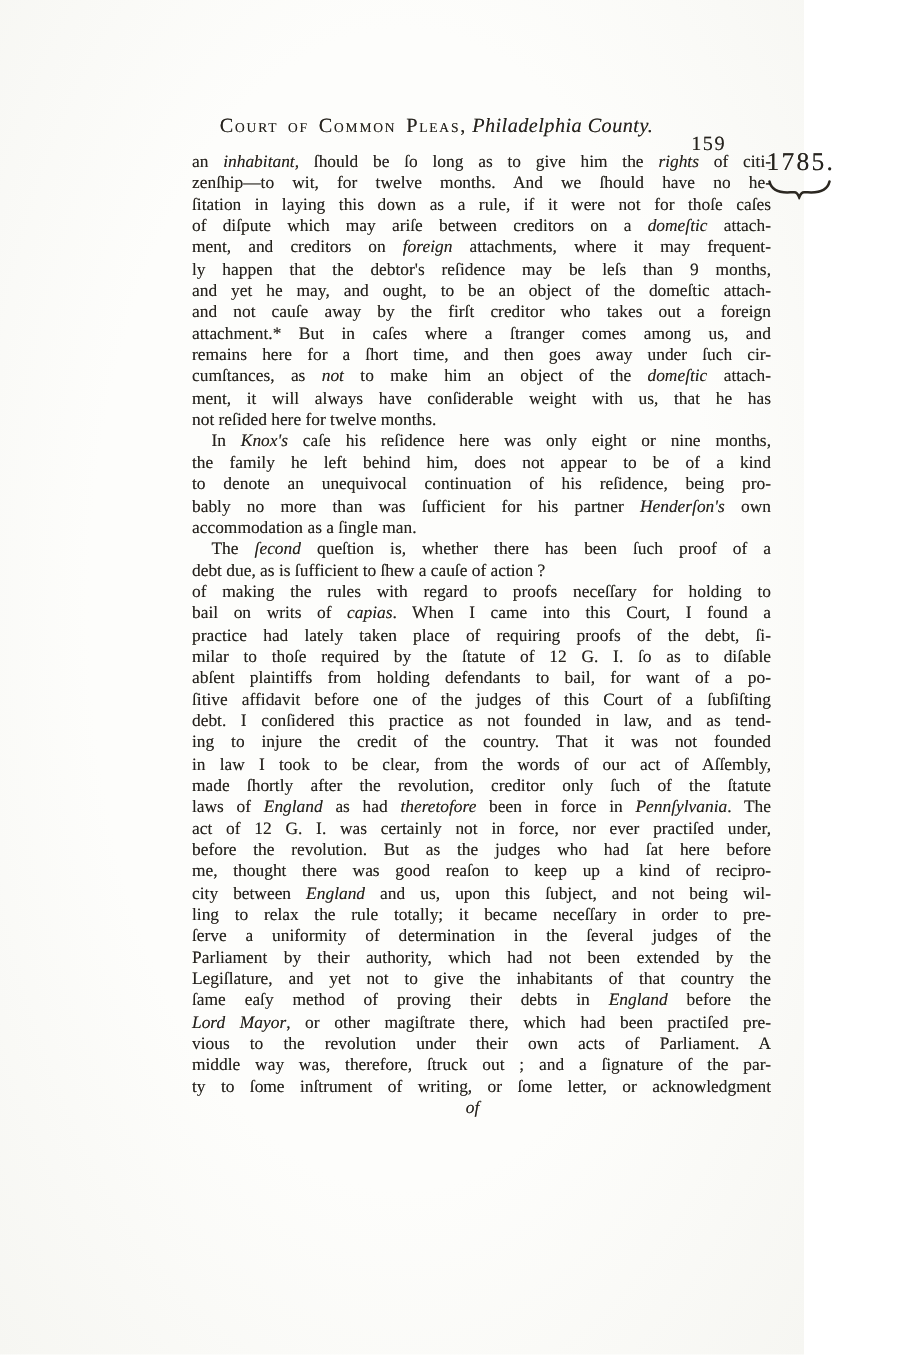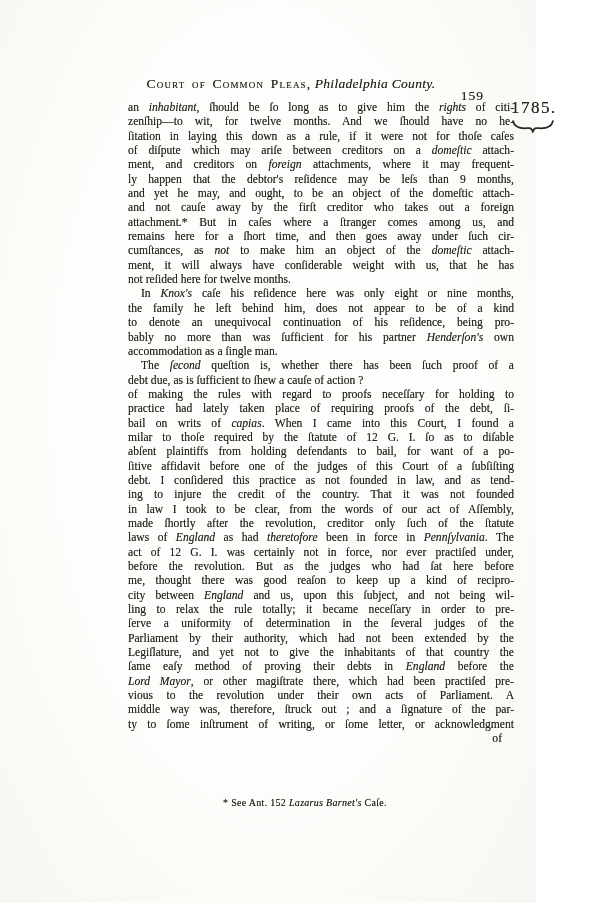--- a/index.html
+++ b/index.html
@@ -71,22 +71,23 @@
   .line {
     line-height: 14.35px;
     text-align: justify;
     text-align-last: justify;
     white-space: normal;
   }
   .line.indent { text-indent: 13px; }
   .line.flush { text-align-last: left; }
   .catchword-line {
     line-height: 14.35px;
-    text-align: right;
+    text-align: center;
     padding-right: 12px;
+    font-style: italic;
   }
 
   
   .footnote {
     position: absolute;
     left: 112px;
     top: 797px;
     width: 386px;
     text-align: center;
     font-size: 10px;
@@ -131,22 +132,22 @@
         <div class="line">ment, it will always have conſiderable weight with us, that he has</div>
         <div class="line flush">not reſided here for twelve months.</div>
         <div class="line indent">In <i>Knox's</i> caſe his reſidence here was only eight or nine months,</div>
         <div class="line">the family he left behind him, does not appear to be of a kind</div>
         <div class="line">to denote an unequivocal continuation of his reſidence, being pro-</div>
         <div class="line">bably no more than was ſufficient for his partner <i>Henderſon's</i> own</div>
         <div class="line flush">accommodation as a ſingle man.</div>
         <div class="line indent">The <i>ſecond</i> queſtion is, whether there has been ſuch proof of a</div>
         <div class="line flush">debt due, as is ſufficient to ſhew a cauſe of action ?</div>
         <div class="line">of making the rules with regard to proofs neceſſary for holding to</div>
+        <div class="line">bail on writs of <i>capias</i>.  When I came into this Court, I found a</div>
         <div class="line">practice had lately taken place of requiring proofs of the debt, ſi-</div>
-        <div class="line">bail on writs of <i>capias</i>.  When I came into this Court, I found a</div>
         <div class="line">milar to thoſe required by the ſtatute of 12 G. I. ſo as to diſable</div>
         <div class="line">abſent plaintiffs from holding defendants to bail, for want of a po-</div>
         <div class="line">ſitive affidavit before one of the judges of this Court of a ſubſiſting</div>
         <div class="line">debt.  I conſidered this practice as not founded in law, and as tend-</div>
         <div class="line">ing to injure the credit of the country.  That it was not founded</div>
         <div class="line">in law I took to be clear, from the words of our act of Aſſembly,</div>
         <div class="line">made ſhortly after the revolution, creditor only ſuch of the ſtatute</div>
         <div class="line">laws of <i>England</i> as had <i>theretofore</i> been in force in <i>Pennſylvania</i>.  The</div>
         <div class="line">act of 12 G. I. was certainly not in force, nor ever practiſed under,</div>
         <div class="line">before the revolution.  But as the judges who had ſat here before</div>
@@ -158,15 +159,14 @@
         <div class="line">Legiſlature, and yet not to give the inhabitants of that country the</div>
         <div class="line">ſame eaſy method of proving their debts in <i>England</i> before the</div>
         <div class="line"><i>Lord Mayor</i>, or other magiſtrate there, which had been practiſed pre-</div>
         <div class="line">vious to the revolution under their own acts of Parliament.  A</div>
         <div class="line">middle way was, therefore, ſtruck out ; and a ſignature of the par-</div>
         <div class="line">ty to ſome inſtrument of writing, or ſome letter, or acknowledgment</div>
       </div>
     <div class="catchword-line">of</div>
   </div>
 
-  <div class="footnote" id="footnote">* See Ant. 152 <i>Lazarus Barnet's</i> Caſe.</div>
 
 </div>
 
 </body></html>

